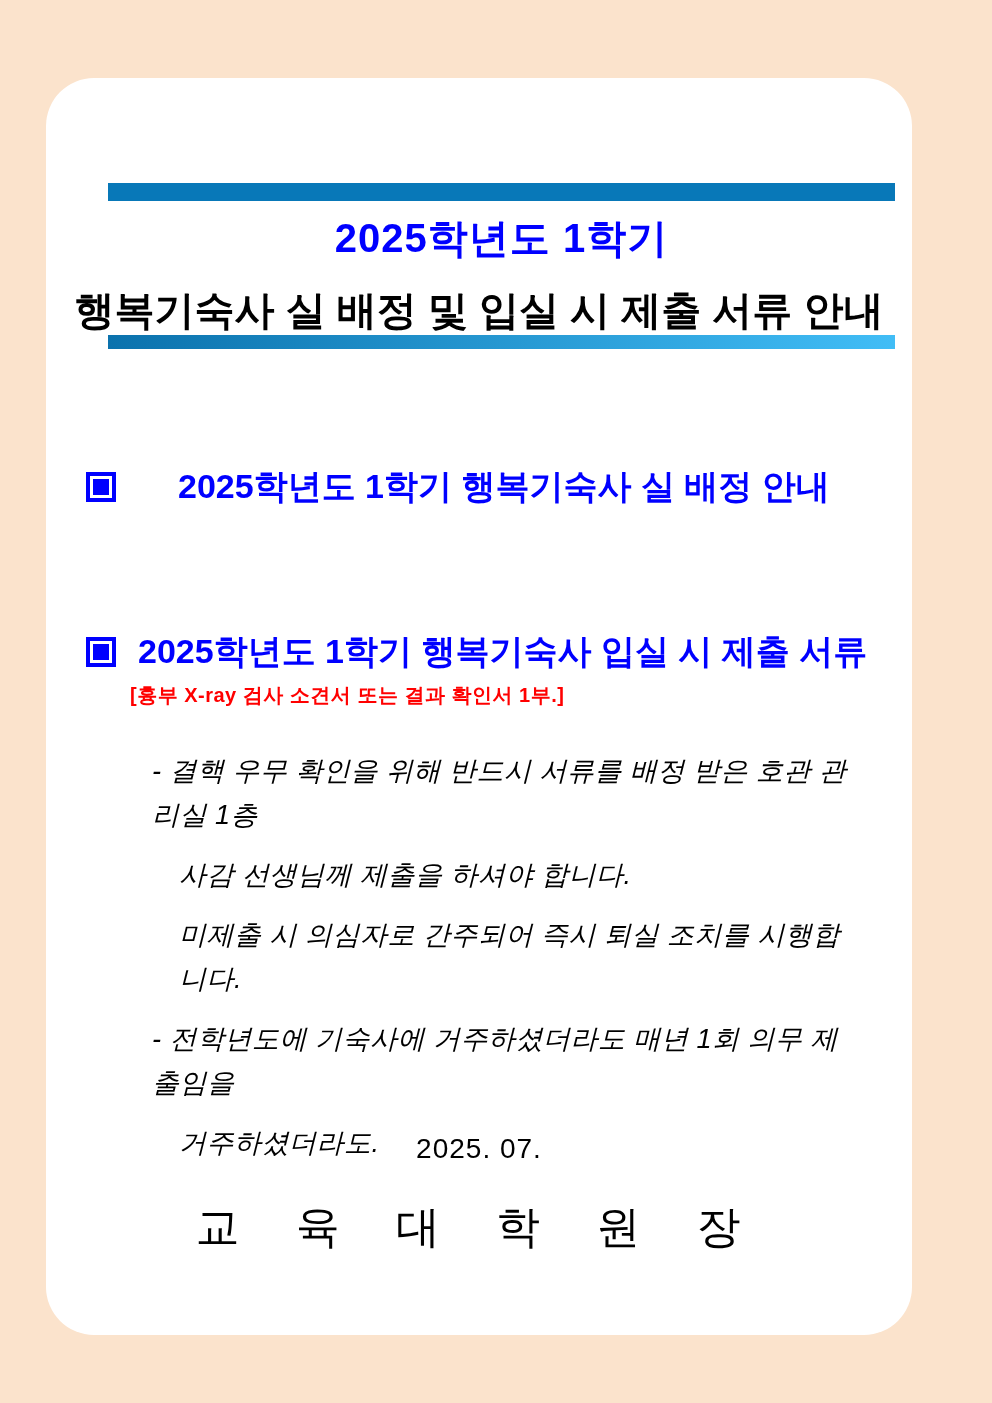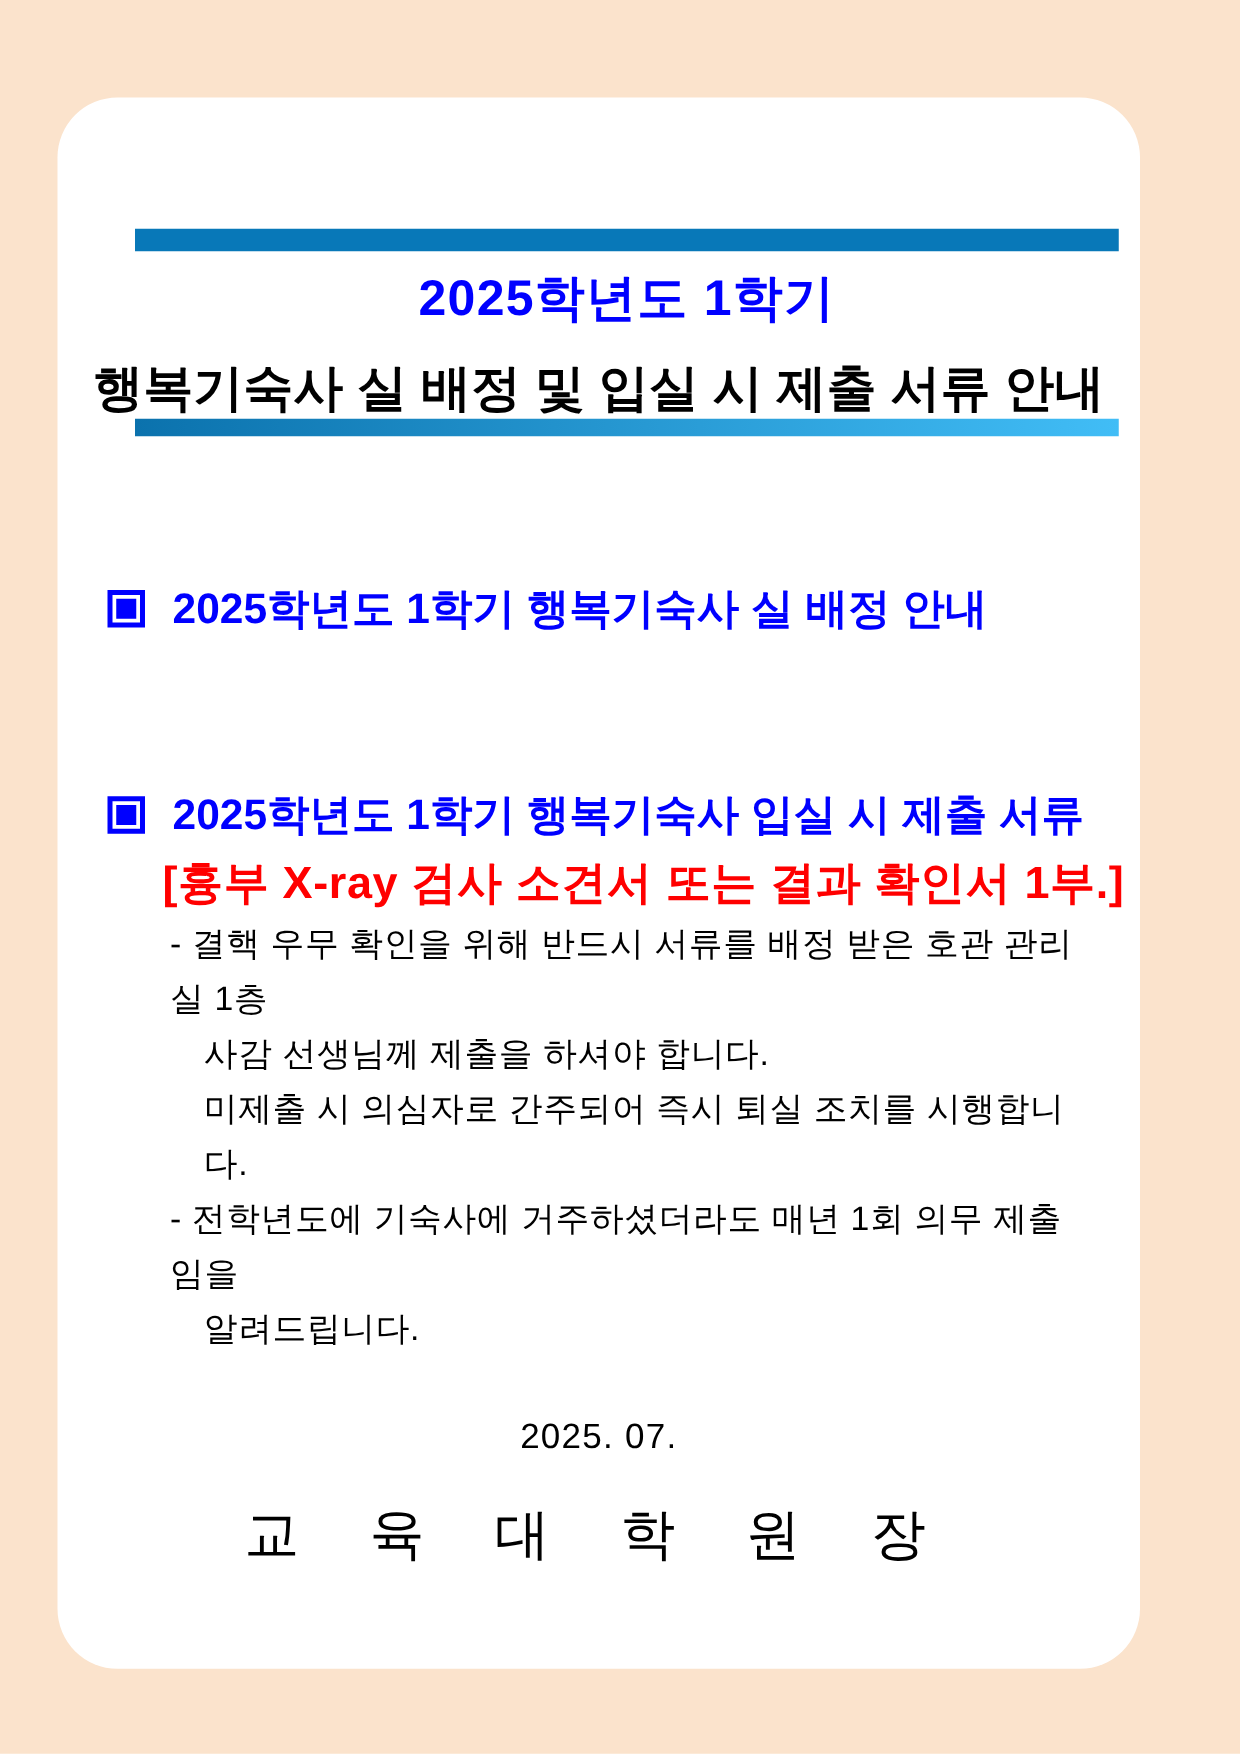--- a/index.html
+++ b/index.html
@@ -58,38 +58,38 @@
     margin-right:22px;
     position:relative;
     flex:0 0 auto;
   }
   .section-heading .bullet::after{
     content:"";
     position:absolute;left:3px;top:3px;
     width:16px;height:16px;
     background:var(--title-blue,#0000FF);
   }
-  .s1-heading{top:386px;}
+  .s1-heading{top:386px;gap:40px;}
   .s2-heading{top:551px;}
   .s1-item{
     position:absolute;left:60px;top:452px;
     font-size:27px;color:#000;
     white-space:nowrap;letter-spacing:0.5px;
   }
   .s2-highlight{
     position:absolute;left:84px;top:604px;
-    font-size:36px;font-weight:600;
+    font-size:20px;font-weight:600;
     color:var(--highlight-red,#FF0000);
     white-space:nowrap;letter-spacing:0.5px;
   }
   .notes{
     position:absolute;left:90px;top:655px;width:740px;
     font-size:27px;line-height:44px;letter-spacing:0.5px;
   }
-  .notes p{margin:0;}
+  .notes p{margin:16px;font-style:italic;}
   .notes p.cont{padding-left:27px;}
   .attachment-line{
     position:absolute;left:32px;top:981px;
     font-size:31px;color:#000;
     white-space:nowrap;letter-spacing:0.5px;
   }
   .date-line{
     position:absolute;left:0;top:1055px;width:866px;
     text-align:center;font-size:28px;color:#000;
     letter-spacing:1px;
@@ -125,21 +125,21 @@
     <span>2025학년도 1학기 행복기숙사 입실 시 제출 서류</span>
   </div>
 
   <div class="s2-highlight">[흉부 X-ray 검사 소견서 또는 결과 확인서 1부.]</div>
 
   <div class="notes">
     <p>- 결핵 우무 확인을 위해 반드시 서류를 배정 받은 호관 관리실 1층</p>
     <p class="cont">사감 선생님께 제출을 하셔야 합니다.</p>
     <p class="cont">미제출 시 의심자로 간주되어 즉시 퇴실 조치를 시행합니다.</p>
     <p>- 전학년도에 기숙사에 거주하셨더라도 매년 1회 의무 제출임을</p>
-    <p class="cont">알려드립니다.</p>
+    <p class="cont">거주하셨더라도.</p>
   </div>
 
 
   <div class="date-line">2025. 07.</div>
 
   <div class="signature-line">교 육 대 학 원 장</div>
 
 </div>
 
 </body></html>

